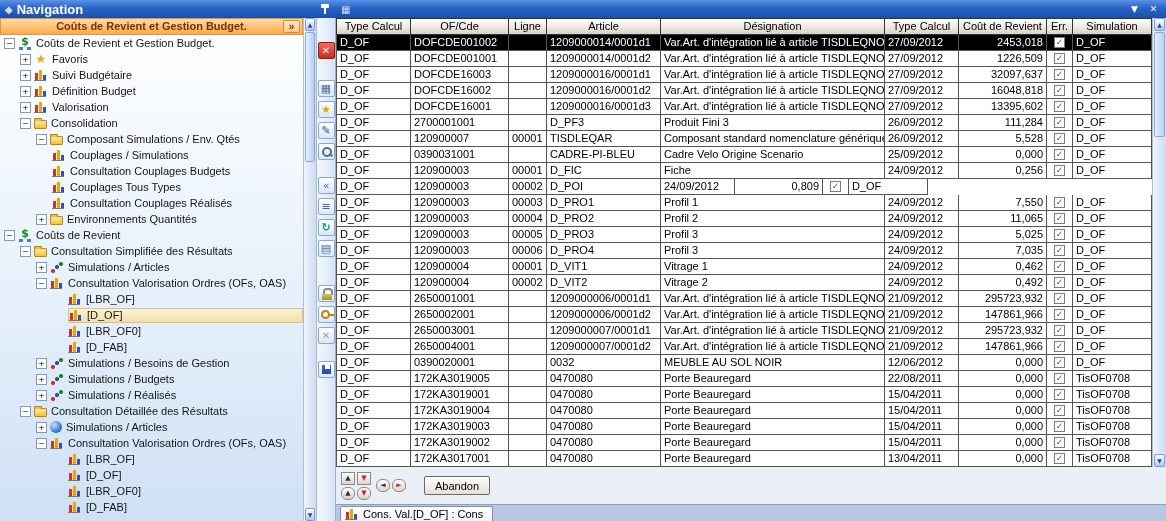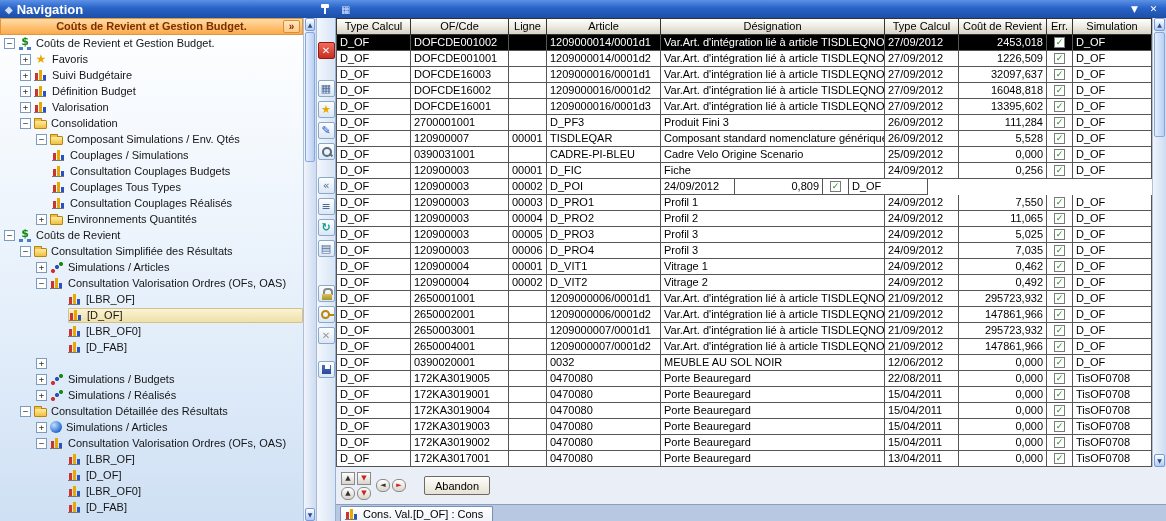--- a/index.html
+++ b/index.html
@@ -315,20 +315,24 @@
         </span>
       </div>
       <div class="tree-item" style="padding-left: 68px;">
         <span class="ti-body">
           <span class="ico chart-icon"></span>
           <span class="ti-label">[D_FAB]</span>
         </span>
       </div>
       <div class="tree-item" style="padding-left: 36px;">
         <span class="exp">+</span>
+        <span class="ti-body">
+          <span class="ico scatter-icon"></span>
+          <span class="ti-label">Simulations / Besoins de Gestion</span>
+        </span>
       </div>
       <div class="tree-item" style="padding-left: 36px;">
         <span class="exp">+</span>
         <span class="ti-body">
           <span class="ico scatter-icon"></span>
           <span class="ti-label">Simulations / Budgets</span>
         </span>
       </div>
       <div class="tree-item" style="padding-left: 36px;">
         <span class="exp">+</span>

